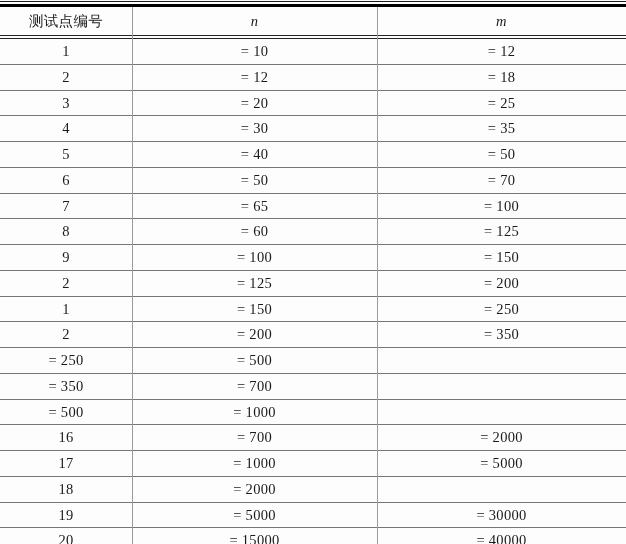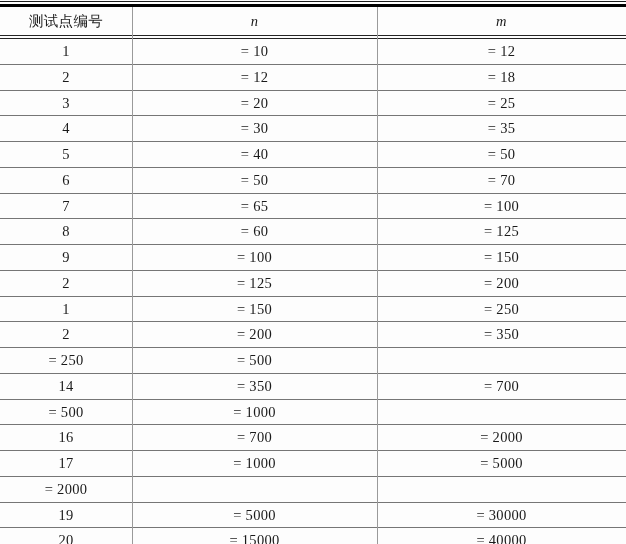--- a/index.html
+++ b/index.html
@@ -135,39 +135,39 @@
       <div class="grid-row data-row">
         <div class="cell">2</div>
         <div class="cell">= 200</div>
         <div class="cell">= 350</div>
       </div>
       <div class="grid-row data-row">
         <div class="cell">= 250</div>
         <div class="cell">= 500</div>
       </div>
       <div class="grid-row data-row">
-        <div class="cell">14</div>
         <div class="cell">= 350</div>
         <div class="cell">= 700</div>
       </div>
       <div class="grid-row data-row">
         <div class="cell">= 500</div>
         <div class="cell">= 1000</div>
       </div>
       <div class="grid-row data-row">
         <div class="cell">16</div>
         <div class="cell">= 700</div>
         <div class="cell">= 2000</div>
       </div>
       <div class="grid-row data-row">
         <div class="cell">17</div>
         <div class="cell">= 1000</div>
         <div class="cell">= 5000</div>
       </div>
       <div class="grid-row data-row">
+        <div class="cell">18</div>
         <div class="cell">= 2000</div>
       </div>
       <div class="grid-row data-row">
         <div class="cell">19</div>
         <div class="cell">= 5000</div>
         <div class="cell">= 30000</div>
       </div>
       <div class="grid-row data-row">
         <div class="cell">20</div>
         <div class="cell">= 15000</div>

